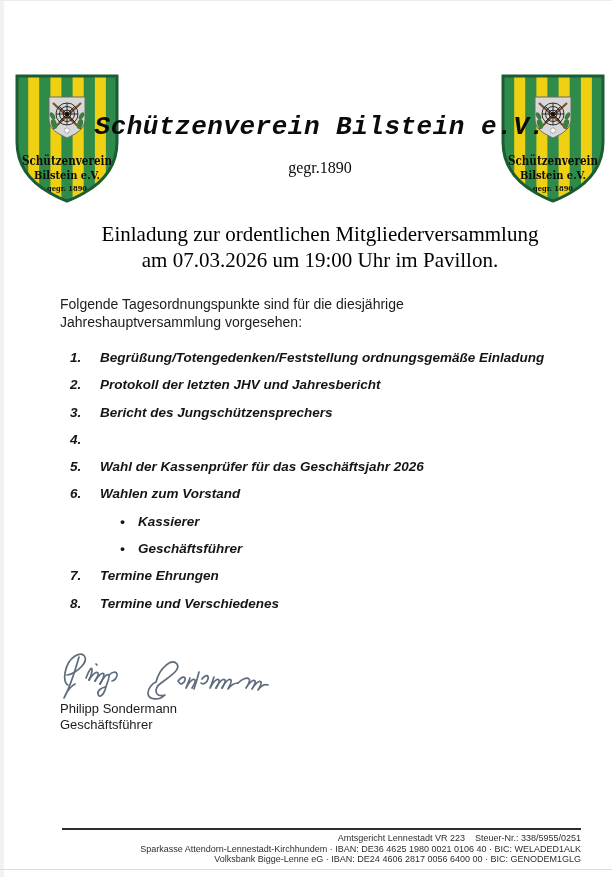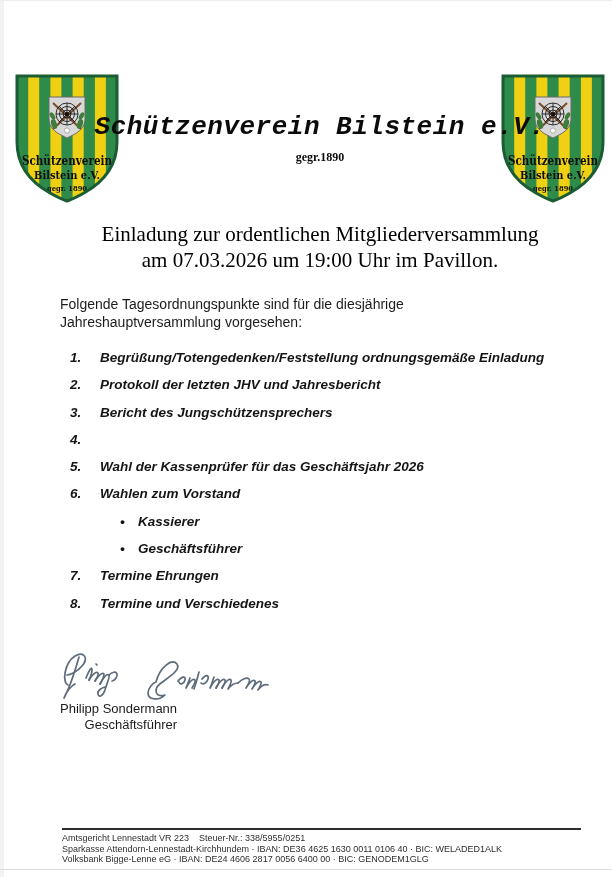--- a/index.html
+++ b/index.html
@@ -9,40 +9,40 @@
   .edge-top{position:absolute;left:0;top:0;width:612px;height:1px;background:#ececec;}
   .edge-bottom{position:absolute;left:0;top:869px;width:612px;height:1px;background:#dcdcdc;}
 
   .crest{position:absolute;top:72px;width:110px;height:133px;}
   .crest-left{left:12px;}
   .crest-right{left:498px;}
 
   .masthead{position:absolute;top:112px;left:30px;width:580px;text-align:center;color:#0b0b0b;}
   .club-title{font-family:Liberation Mono, monospace;font-style:italic;font-weight:bold;
               font-size:26px;line-height:30px;letter-spacing:.5px;}
-  .club-founded{font-family:"Liberation Serif",serif;font-weight:bold;font-size:12px;margin-top:8px;}
+  .club-founded{font-family:"Liberation Serif",serif;font-weight:normal;font-size:16px;margin-top:17px;}
 
   .invite-heading{position:absolute;top:221px;left:30px;width:580px;text-align:center;
                   font-family:"Liberation Serif",serif;font-size:21px;line-height:26px;color:#000;}
 
   .intro{position:absolute;top:295px;left:60px;width:478px;
          font-size:14px;line-height:18px;color:#1c1c1c;}
 
   .agenda{position:absolute;top:350px;left:70px;width:490px;}
   .agenda-row{display:flex;height:27.3px;align-items:flex-start;
               font-style:italic;font-weight:bold;font-size:13.5px;line-height:15px;color:#151515;}
   .agenda-row .marker{flex:0 0 auto;width:30px;}
   .agenda-row.level-2{padding-left:50px;}
   .agenda-row.level-2 .marker{width:18px;}
 
   .signature-svg{position:absolute;left:56px;top:645px;}
-  .sig-block{position:absolute;left:60px;top:701px;font-size:13px;line-height:16px;color:#1c1c1c;text-align:right;}
+  .sig-block{position:absolute;left:60px;top:701px;font-size:13px;line-height:16px;color:#1c1c1c;}
 
   .footer-rule{position:absolute;left:62px;top:828px;width:519px;height:2px;background:#2d2d2d;}
-  .footer{position:absolute;left:62px;top:833px;width:519px;text-align:left;
+  .footer{position:absolute;left:62px;top:833px;width:519px;text-align:right;
           font-size:9px;line-height:10.7px;color:#2e2e2e;}
   .footer div{white-space:pre;}
 </style>
 </head>
 <body>
 
 <div class="page">
   <div class="edge-left"></div>
   <div class="edge-top"></div>
   <div class="edge-bottom"></div>
@@ -212,16 +212,16 @@
   </svg>
 
   <div class="sig-block">
     <div>Philipp Sondermann</div>
     <div>Geschäftsführer</div>
   </div>
 
   <div class="footer-rule"></div>
   <div class="footer">
     <div>Amtsgericht Lennestadt VR 223    Steuer-Nr.: 338/5955/0251</div>
-    <div>Sparkasse Attendorn-Lennestadt-Kirchhundem · IBAN: DE36 4625 1630 0011 0106 40 · BIC: WELADED1ALK</div>
+    <div>Sparkasse Attendorn-Lennestadt-Kirchhundem · IBAN: DE36 4625 1980 0021 0106 40 · BIC: WELADED1ALK</div>
     <div>Volksbank Bigge-Lenne eG · IBAN: DE24 4606 2817 0056 6400 00 · BIC: GENODEM1GLG</div>
   </div>
 </div>
 
 </body></html>

